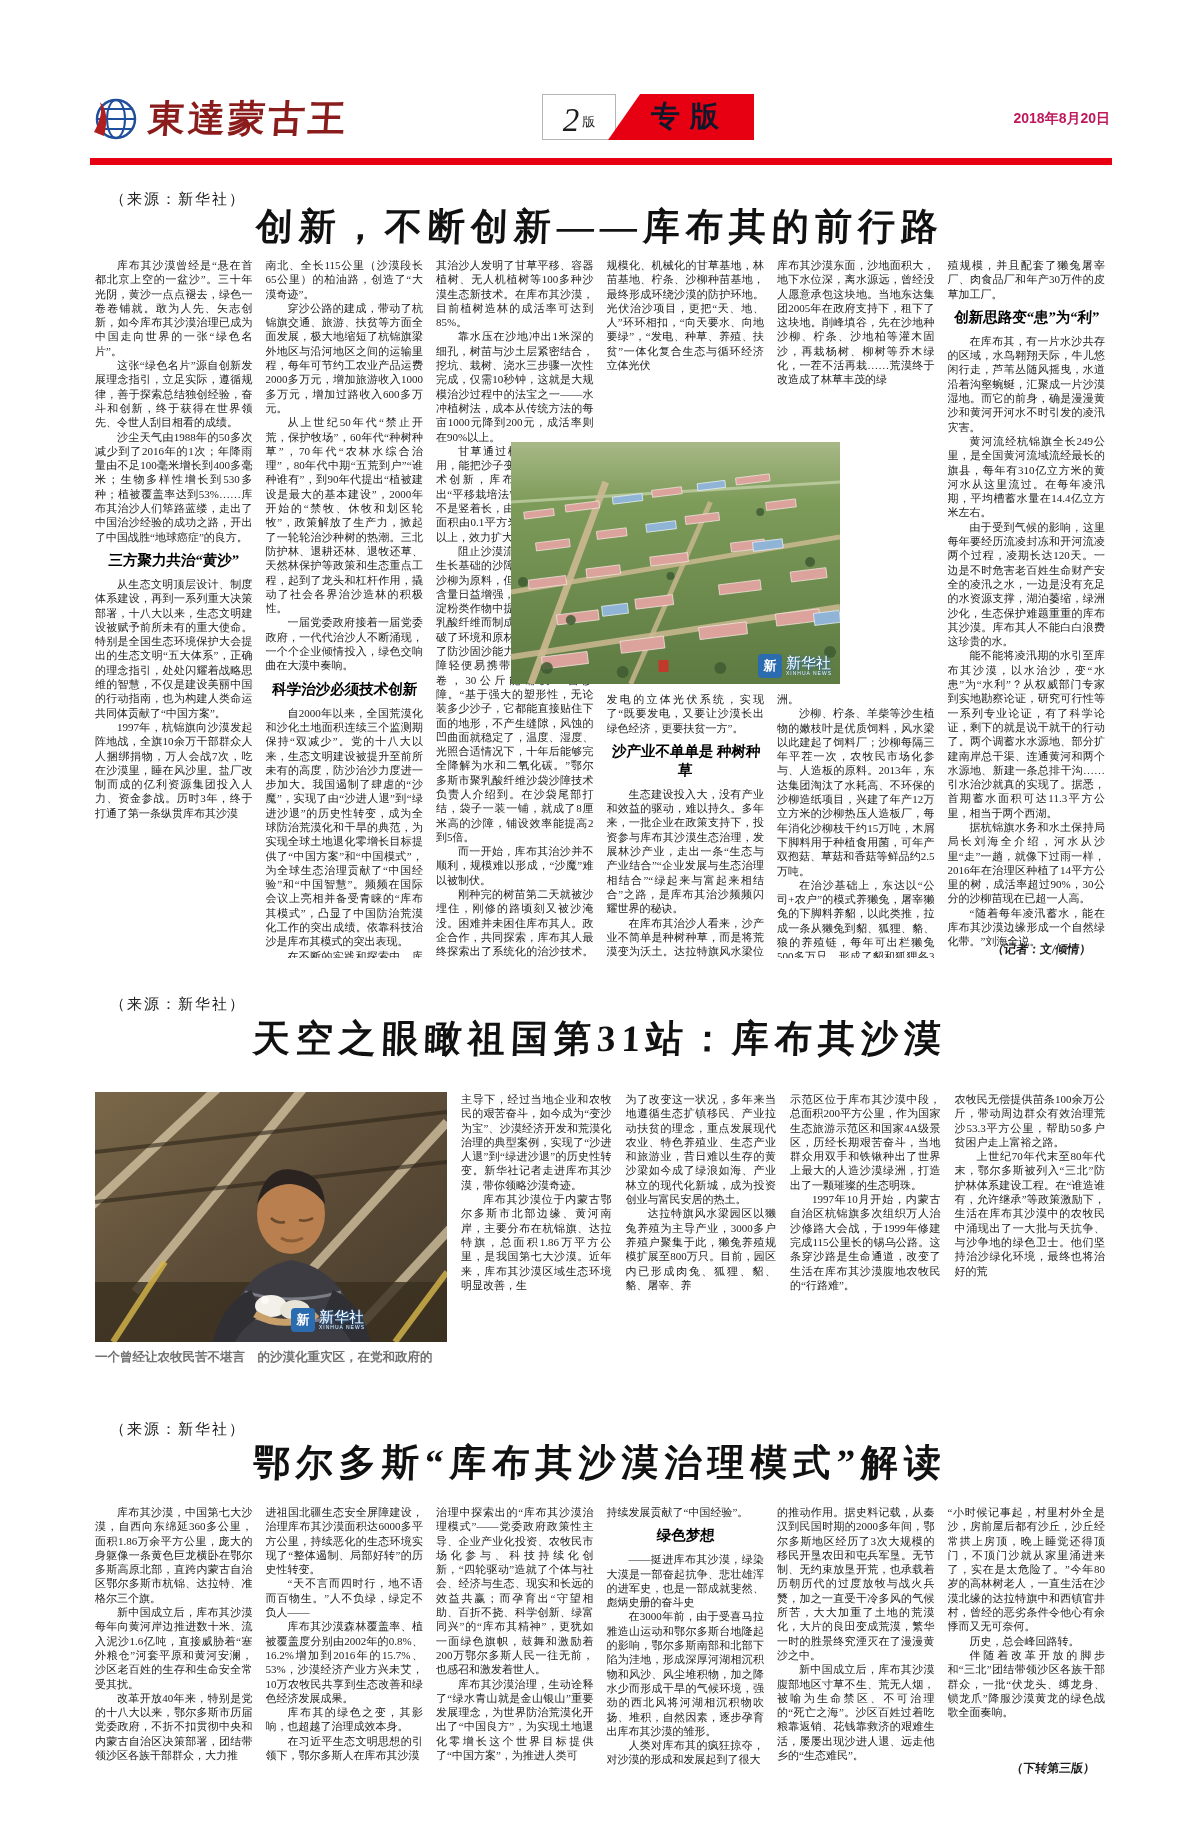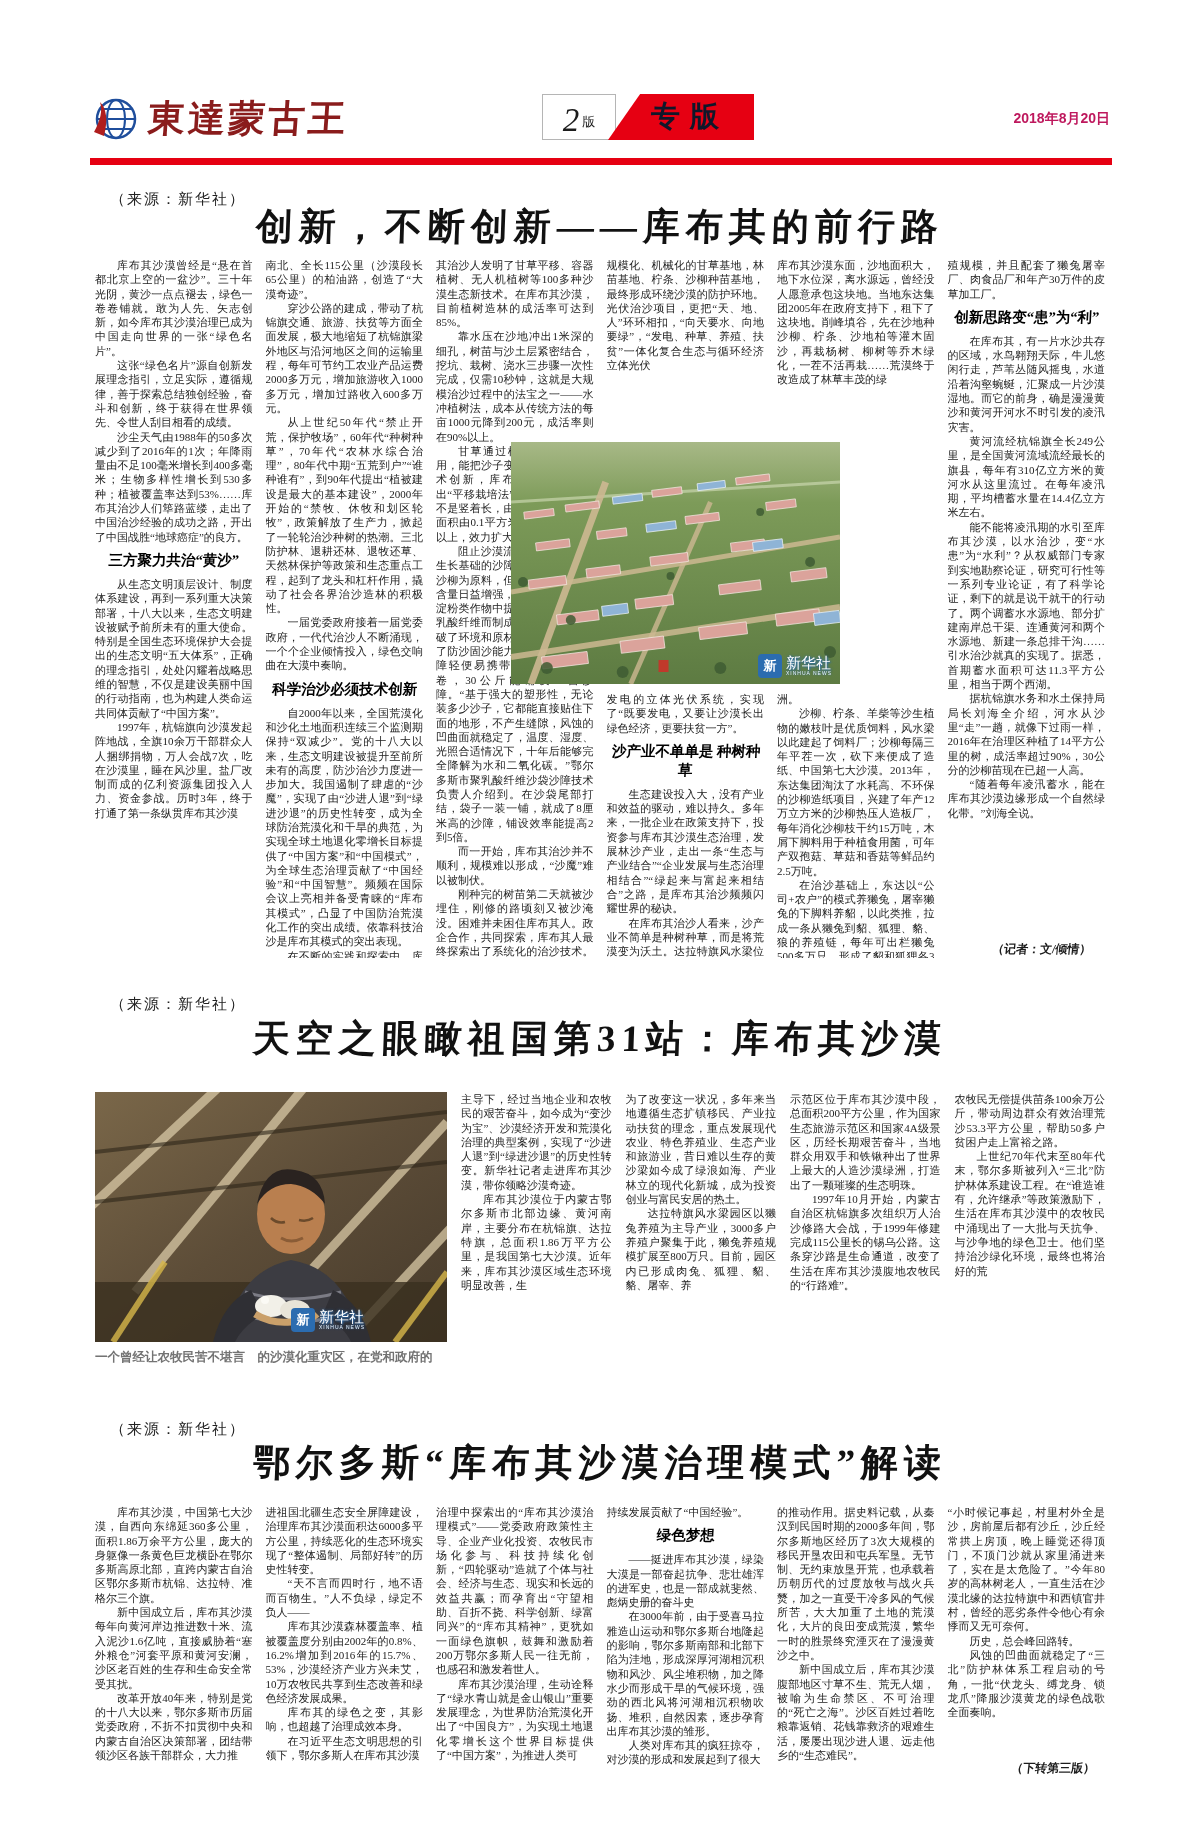--- a/index.html
+++ b/index.html
@@ -185,28 +185,29 @@
         <div class="gap" style="height: 252px;"></div>
         <div class="para cont">发电的立体光伏系统，实现了“既要发电，又要让沙漠长出绿色经济，更要扶贫一方”。</div>
         <div class="subhead">沙产业不单单是 种树种草</div>
         <div class="para">生态建设投入大，没有产业和效益的驱动，难以持久。多年来，一批企业在政策支持下，投资参与库布其沙漠生态治理，发展林沙产业，走出一条“生态与产业结合”“企业发展与生态治理相结合”“绿起来与富起来相结合”之路，是库布其治沙频频闪耀世界的秘诀。</div>
         <div class="para">在库布其治沙人看来，沙产业不简单是种树种草，而是将荒漠变为沃土。达拉特旗风水梁位于</div>
       </div>
       <div class="col">
         <div class="para cont fixed" style="height: 182px;">库布其沙漠东面，沙地面积大，地下水位深，离水源远，曾经没人愿意承包这块地。当地东达集团2005年在政府支持下，租下了这块地。削峰填谷，先在沙地种沙柳、柠条、沙地柏等灌木固沙，再栽杨树、柳树等乔木绿化，一茬不活再栽……荒漠终于改造成了林草丰茂的绿</div>
         <div class="gap" style="height: 252px;"></div>
         <div class="para cont">洲。</div>
-        <div class="para">沙柳、柠条、羊柴等沙生植物的嫩枝叶是优质饲料，风水梁以此建起了饲料厂；沙柳每隔三年平茬一次，砍下来便成了造纸、中国第七大沙漠。2013年，东达集团淘汰了水耗高、不环保的沙柳造纸项目，兴建了年产12万立方米的沙柳热压人造板厂，每年消化沙柳枝干约15万吨，木屑下脚料用于种植食用菌，可年产双孢菇、草菇和香菇等鲜品约2.5万吨。</div>
+        <div class="para">沙柳、柠条、羊柴等沙生植物的嫩枝叶是优质饲料，风水梁以此建起了饲料厂；沙柳每隔三年平茬一次，农牧民市场化参与、人造板的原料。2013年，东达集团淘汰了水耗高、不环保的沙柳造纸项目，兴建了年产12万立方米的沙柳热压人造板厂，每年消化沙柳枝干约15万吨，木屑下脚料用于种植食用菌，可年产双孢菇、草菇和香菇等鲜品约2.5万吨。</div>
         <div class="para">在治沙基础上，东达以“公司+农户”的模式养獭兔，屠宰獭兔的下脚料养貂，以此类推，拉成一条从獭兔到貂、狐狸、貉、狼的养殖链，每年可出栏獭兔500多万只，形成了貂和狐狸各3万只、2万只貉、40条狼的养</div>
       </div>
       <div class="col">
         <div class="para cont">殖规模，并且配套了獭兔屠宰厂、肉食品厂和年产30万件的皮草加工厂。</div>
         <div class="subhead">创新思路变“患”为“利”</div>
         <div class="para">在库布其，有一片水沙共存的区域，水鸟翱翔天际，牛儿悠闲行走，芦苇丛随风摇曳，水道沿着沟壑蜿蜒，汇聚成一片沙漠湿地。而它的前身，确是漫漫黄沙和黄河开河水不时引发的凌汛灾害。</div>
         <div class="para">黄河流经杭锦旗全长249公里，是全国黄河流域流经最长的旗县，每年有310亿立方米的黄河水从这里流过。在每年凌汛期，平均槽蓄水量在14.4亿立方米左右。</div>
+        <div class="para">由于受到气候的影响，这里每年要经历流凌封冻和开河流凌两个过程，凌期长达120天。一边是不时危害老百姓生命财产安全的凌汛之水，一边是没有充足的水资源支撑，湖泊萎缩，绿洲沙化，生态保护难题重重的库布其沙漠。库布其人不能白白浪费这珍贵的水。</div>
         <div class="para">能不能将凌汛期的水引至库布其沙漠，以水治沙，变“水患”为“水利”？从权威部门专家到实地勘察论证，研究可行性等一系列专业论证，有了科学论证，剩下的就是说干就干的行动了。两个调蓄水水源地、部分扩建南岸总干渠、连通黄河和两个水源地、新建一条总排干沟……引水治沙就真的实现了。据悉，首期蓄水面积可达11.3平方公里，相当于两个西湖。</div>
         <div class="para">据杭锦旗水务和水土保持局局长刘海全介绍，河水从沙里“走”一趟，就像下过雨一样，2016年在治理区种植了14平方公里的树，成活率超过90%，30公分的沙柳苗现在已超一人高。</div>
         <div class="para">“随着每年凌汛蓄水，能在库布其沙漠边缘形成一个自然绿化带。”刘海全说。</div>
       </div>
     </div>
 
   <div class="src" style="top:995px;">（来源：新华社）</div>
   <div class="bigtitle" style="top:1014px;">天空之眼瞰祖国第31站：库布其沙漠</div>
 
   <div class="cols" style="top:1092px;left:95px;width:1010px;height:306px;gap:14px;">
@@ -309,17 +310,17 @@
         <div class="para">在3000年前，由于受喜马拉雅造山运动和鄂尔多斯台地隆起的影响，鄂尔多斯南部和北部下陷为洼地，形成深厚河湖相沉积物和风沙、风尘堆积物，加之降水少而形成干旱的气候环境，强劲的西北风将河湖相沉积物吹扬、堆积，自然因素，逐步孕育出库布其沙漠的雏形。</div>
         <div class="para">人类对库布其的疯狂掠夺，对沙漠的形成和发展起到了很大</div>
       </div>
       <div class="col">
         <div class="para cont">的推动作用。据史料记载，从秦汉到民国时期的2000多年间，鄂尔多斯地区经历了3次大规模的移民开垦农田和屯兵军垦。无节制、无约束放垦开荒，也承载着历朝历代的过度放牧与战火兵燹，加之一直受干冷多风的气候所苦，大大加重了土地的荒漠化，大片的良田变成荒漠，繁华一时的胜景终究湮灭在了漫漫黄沙之中。</div>
         <div class="para">新中国成立后，库布其沙漠腹部地区寸草不生、荒无人烟，被喻为生命禁区、不可治理的“死亡之海”。沙区百姓过着吃粮靠返销、花钱靠救济的艰难生活，屡屡出现沙进人退、远走他乡的“生态难民”。</div>
       </div>
       <div class="col">
         <div class="para cont">“小时候记事起，村里村外全是沙，房前屋后都有沙丘，沙丘经常拱上房顶，晚上睡觉还得顶门，不顶门沙就从家里涌进来了，实在是太危险了。”今年80岁的高林树老人，一直生活在沙漠北缘的达拉特旗中和西镇官井村，曾经的恶劣条件令他心有余悸而又无可奈何。</div>
         <div class="para">历史，总会峰回路转。</div>
-        <div class="para">风蚀的凹曲面就稳定了“三北”防护林体系工程启动的号角，一批“伏龙头、缚龙身、锁龙爪”降服沙漠黄龙的绿色战歌全面奏响。</div>
+        <div class="para">伴随着改革开放的脚步和“三北”团结带领沙区各族干部群众，一批“伏龙头、缚龙身、锁龙爪”降服沙漠黄龙的绿色战歌全面奏响。</div>
       </div>
     </div>
 
 </div>
 
 </body></html>

